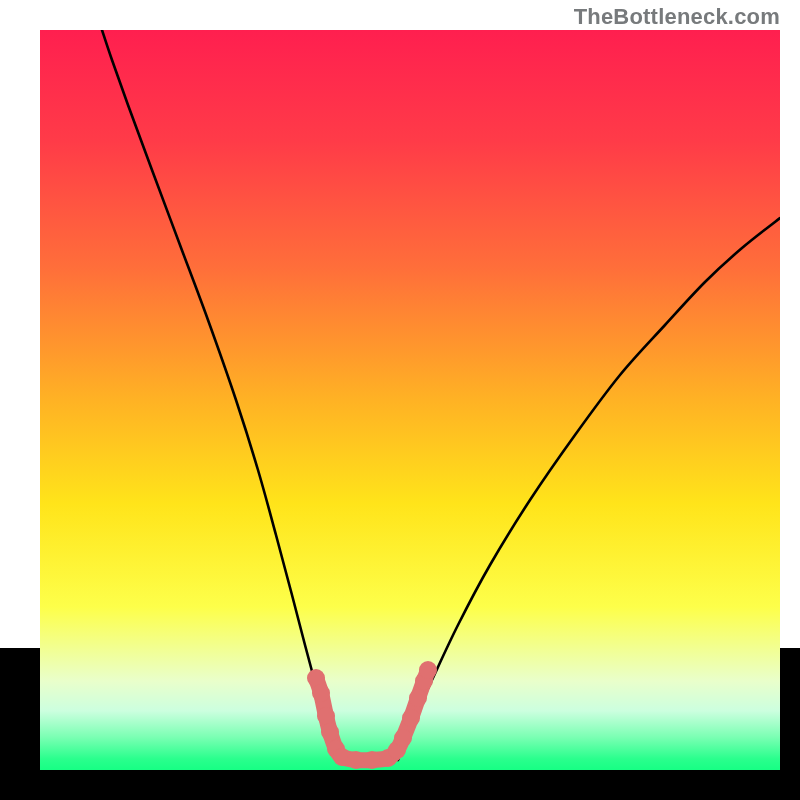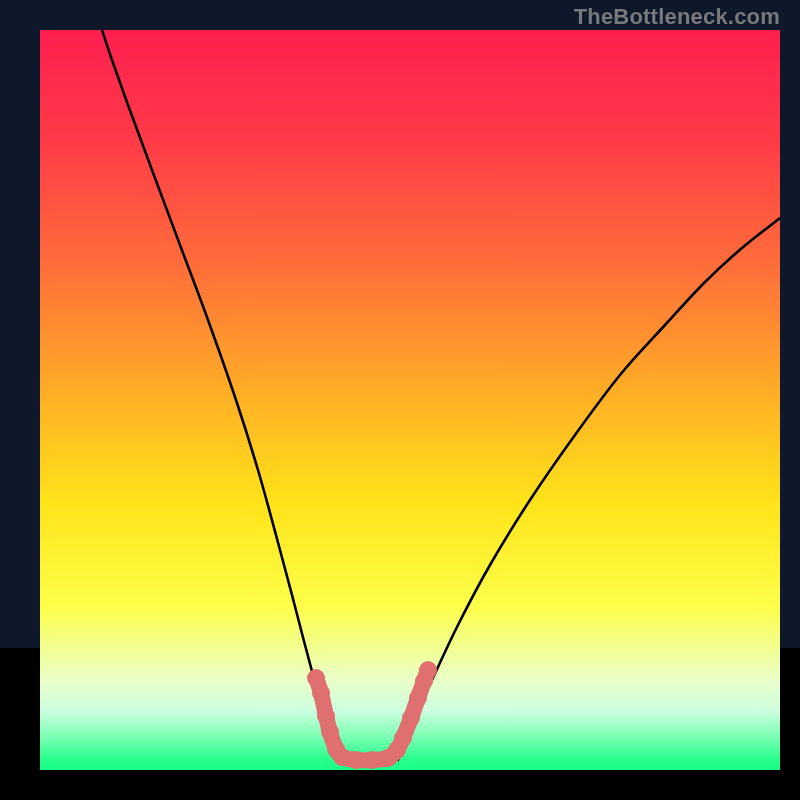--- a/index.html
+++ b/index.html
@@ -10,21 +10,21 @@
     background: #000;
     overflow: hidden;
     font-family: Arial, Helvetica, sans-serif;
   }
   .frame {
     position: absolute;
     left: 0;
     top: 0;
     width: 800px;
     height: 648px;
-    background: #0f172a;
+    background: #ffffff;
   }
   .plot {
     position: absolute;
     left: 40px;
     top: 30px;
     width: 740px;
     height: 740px;
     overflow: hidden;
   }
   .gradient {

